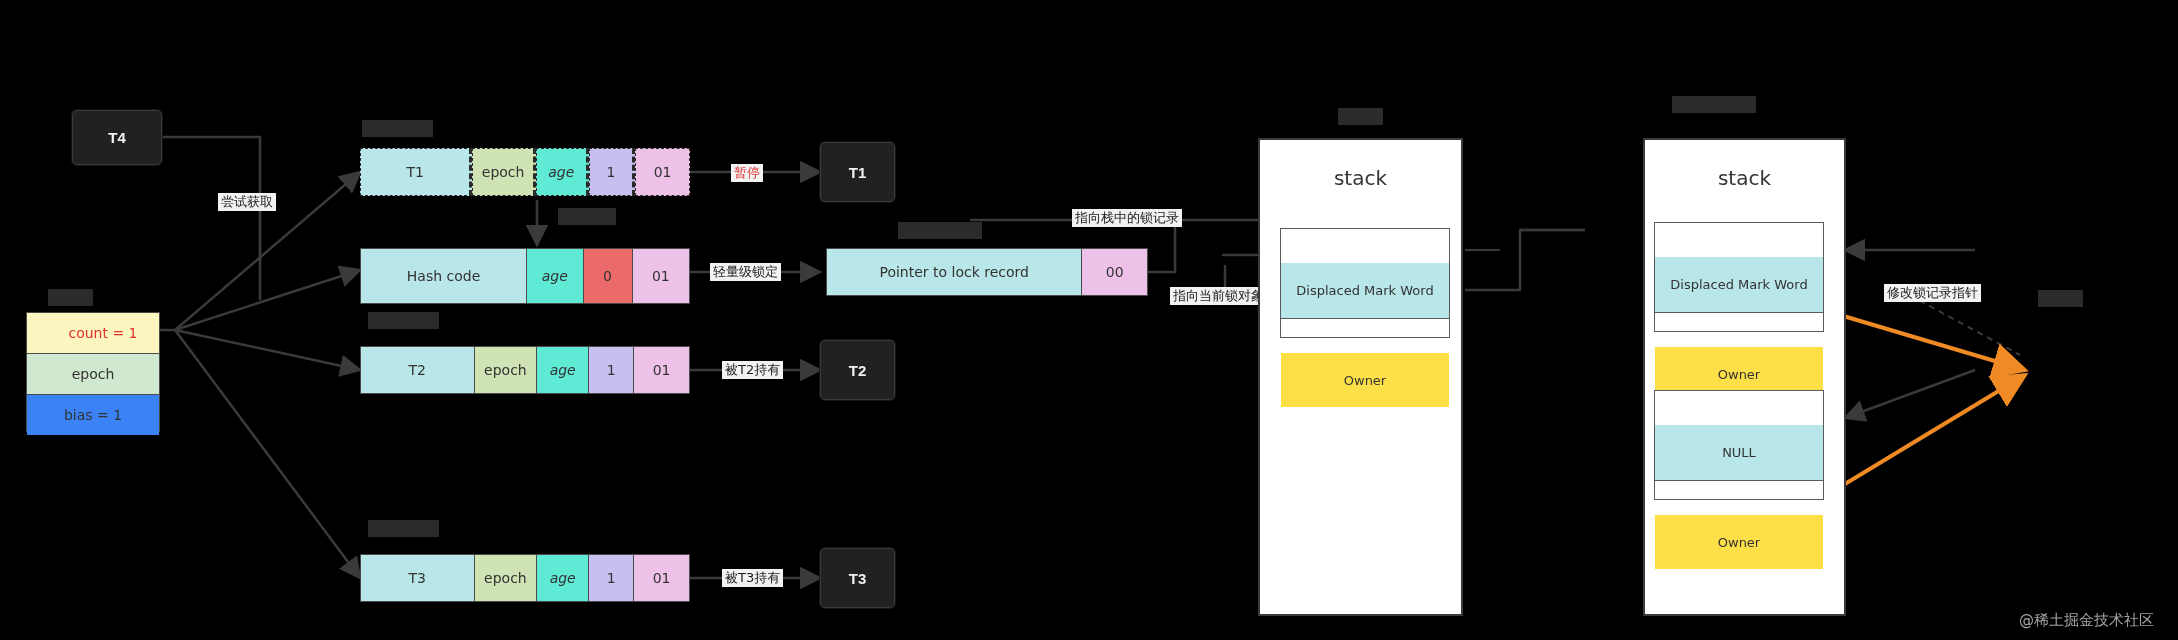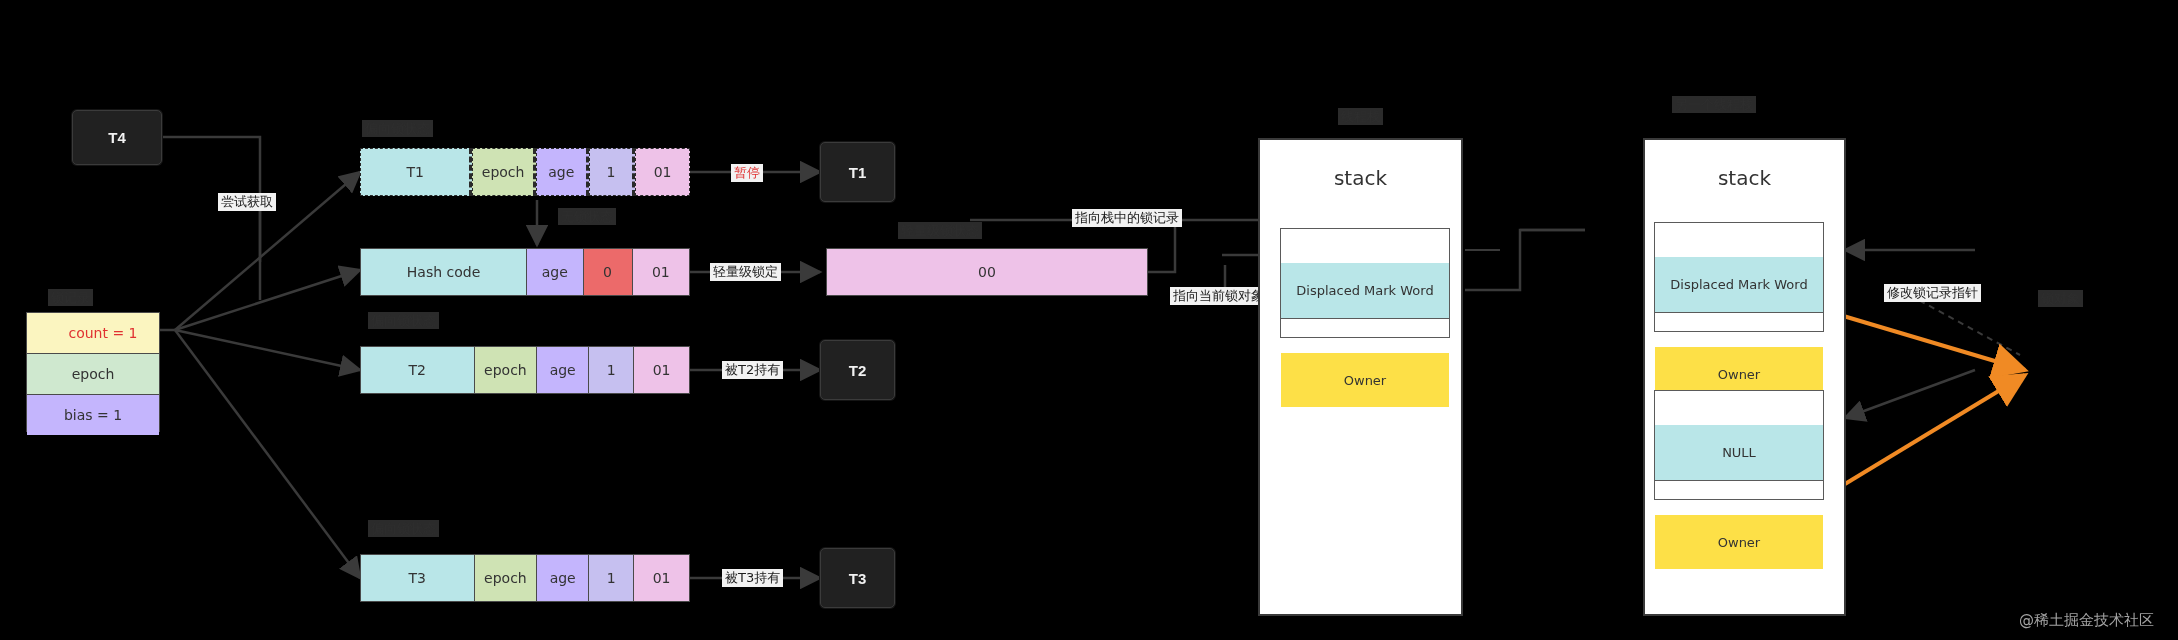--- a/index.html
+++ b/index.html
@@ -37,37 +37,37 @@
   .cell{
     border:1px solid #4a4a4a;border-right:none;
     display:flex;align-items:center;justify-content:center;
     color:#333;font-size:14px;
     font-family:"DejaVu Sans",sans-serif;
   }
   .cell:last-child{border-right:1px solid #4a4a4a;}
   .dashed .cell{border-style:dashed;border-color:#2a2a2a;}
   .c-cyan{background:#b9e6e8;}
   .c-green{background:#cfe3b4;}
-  .c-blue{background:#c4b5fd;}
+  .c-blue{background:#5eead4;font-style:italic;}
   .c-purple{background:#c6c0f0;}
   .c-pink{background:#eec2e8;}
   .c-red{background:#ec6a6a;}
 
   
   .flagbox{border:1px solid #4a4a4a;background:#fff;}
   .flagrow{
     border-bottom:1px solid #4a4a4a;
     display:flex;align-items:center;justify-content:center;
     font-size:14px;color:#333;
     font-family:"DejaVu Sans",sans-serif;
   }
   .flagrow:last-child{border-bottom:none;}
   .f-yellow{background:#fbf5c0;}
   .f-green{background:#cfe8cf;}
-  .f-purple{background:#c4b5fd;}
+  .f-purple{background:#3b82f6;}
   .red-text{color:#e03131;}
 
   
   .stackpanel{
     background:#fff;border:2px solid #3a3a3a;
   }
   .stack-title{
     text-align:center;font-size:20px;color:#333;
     font-family:"DejaVu Sans",sans-serif;
   }
@@ -166,21 +166,21 @@
   <div class="abs dark-head" style="left:362px;top:120px;">偏向锁状态</div>
   <div class="abs mrow dashed" style="left:360px;top:148px;width:330px;height:48px;">
     <div class="cell c-cyan" style="flex:115;">T1</div>
     <div class="cell c-green" style="flex:63;">epoch</div>
     <div class="cell c-blue" style="flex:52;">age</div>
     <div class="cell c-purple" style="flex:45;">1</div>
     <div class="cell c-pink" style="flex:56;">01</div>
   </div>
 
   <div class="abs dark-head" style="left:558px;top:208px;">无锁状态</div>
-  <div class="abs mrow" style="left:360px;top:248px;width:330px;height:48px;">
+  <div class="abs mrow" style="left:360px;top:248px;width:330px;height:56px;">
     <div class="cell c-cyan" style="flex:158;">Hash code</div>
     <div class="cell c-blue" style="flex:53;">age</div>
     <div class="cell c-red" style="flex:46;">0</div>
     <div class="cell c-pink" style="flex:54;">01</div>
   </div>
 
   <div class="abs dark-head" style="left:368px;top:312px;">偏向锁状态</div>
   <div class="abs mrow" style="left:360px;top:346px;width:330px;height:48px;">
     <div class="cell c-cyan" style="flex:115;">T2</div>
     <div class="cell c-green" style="flex:63;">epoch</div>
@@ -193,20 +193,21 @@
   <div class="abs mrow" style="left:360px;top:554px;width:330px;height:48px;">
     <div class="cell c-cyan" style="flex:115;">T3</div>
     <div class="cell c-green" style="flex:63;">epoch</div>
     <div class="cell c-blue" style="flex:52;">age</div>
     <div class="cell c-purple" style="flex:45;">1</div>
     <div class="cell c-pink" style="flex:56;">01</div>
   </div>
 
   <div class="abs dark-head" style="left:898px;top:222px;">轻量级锁状态</div>
   <div class="abs mrow" style="left:826px;top:248px;width:322px;height:48px;">
+    <div class="cell c-cyan" style="flex:260;">Pointer to lock record</div>
     <div class="cell c-pink" style="flex:66;text-align:center;">00</div>
   </div>
 
   <div class="abs tbox" style="left:820px;top:142px;width:75px;height:60px;">T1</div>
   <div class="abs tbox" style="left:820px;top:340px;width:75px;height:60px;">T2</div>
   <div class="abs tbox" style="left:820px;top:548px;width:75px;height:60px;">T3</div>
 
   <div class="abs lbl" style="left:218px;top:193px;">尝试获取</div>
   <div class="abs lbl red" style="left:731px;top:164px;">暂停</div>
   <div class="abs lbl" style="left:710px;top:263px;">轻量级锁定</div>

